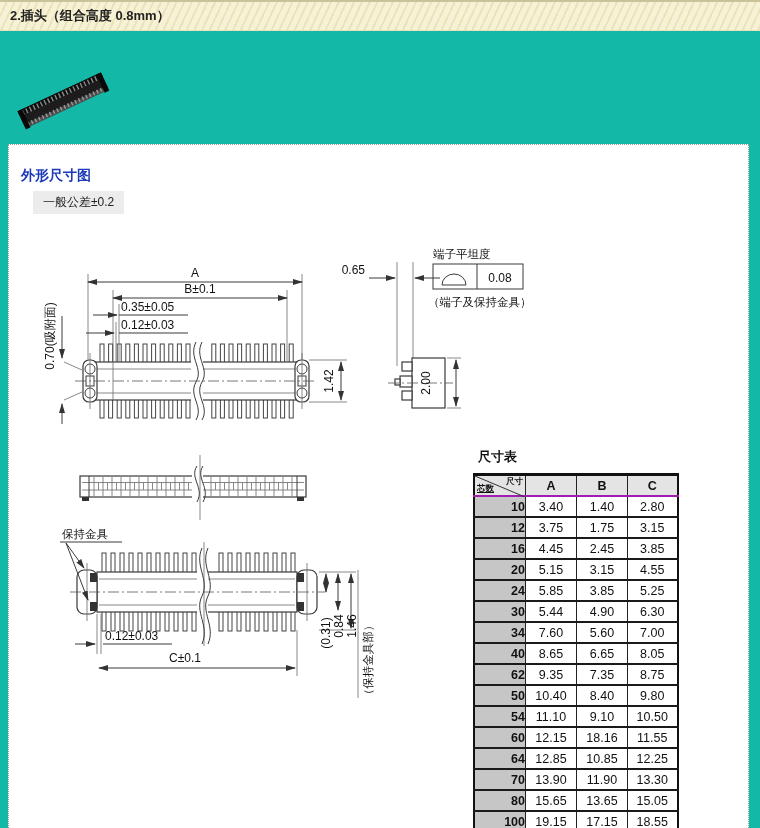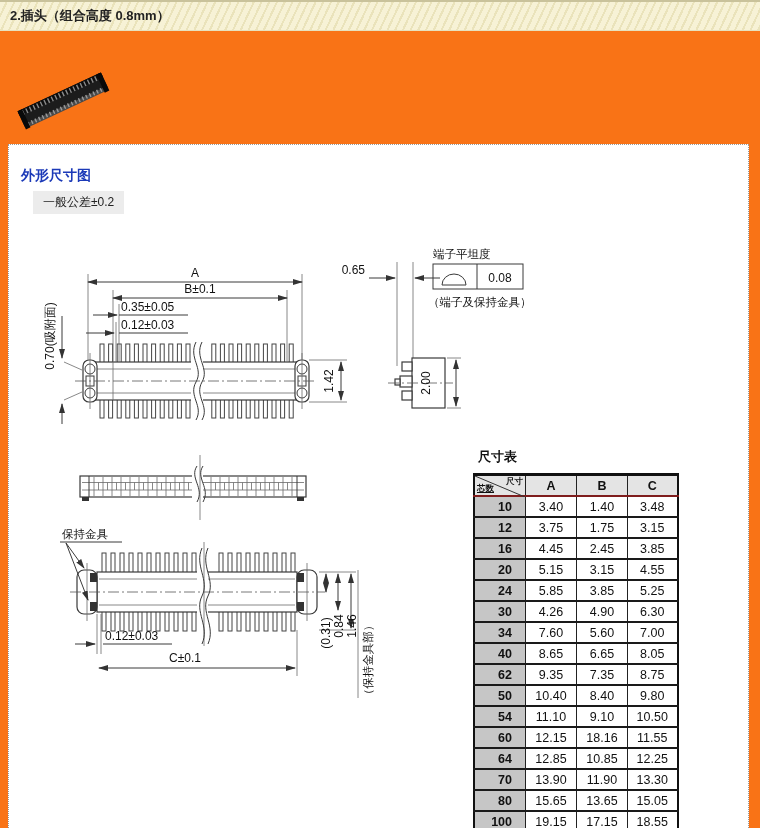--- a/index.html
+++ b/index.html
@@ -1,17 +1,17 @@
 <!DOCTYPE html>
 <html><head>
 <meta charset="utf-8">
 <style>
   html,body{margin:0;padding:0;}
   body{font-family:"Liberation Sans","DejaVu Sans",sans-serif;background:#fff;}
-  .page{position:relative;width:760px;height:828px;background:#f97316;overflow:hidden;}
+  .page{position:relative;width:760px;height:828px;background:#14b8a6;overflow:hidden;}
 
   
   .top-bar{position:absolute;left:0;top:0;width:760px;height:28px;
     background:repeating-linear-gradient(115deg,#f7f2d6 0px,#f7f2d6 5px,#eae3bb 5px,#eae3bb 7px);
     border-top:2px solid #c9c29b;box-shadow:0 1px 0 #e7e1bd;}
   .top-bar-title{font-size:13px;font-weight:bold;color:#222;line-height:27px;padding-left:10px;}
 
   
   .photo{position:absolute;left:8px;top:50px;width:110px;height:95px;}
 
@@ -32,23 +32,23 @@
   .cl{stroke:#555;stroke-width:0.8;fill:none;stroke-dasharray:11 3 2 3;}
   .body-shape{fill:#fff;stroke:#3a3a3a;stroke-width:1.2;}
   .wmask{fill:#fff;stroke:none;}
 
   
   .table-title{position:absolute;left:469px;top:303px;font-size:13px;font-weight:bold;color:#111;}
   .dim-table{position:absolute;left:464px;top:328px;border-collapse:collapse;
     border:2px solid #111;border-top:3px solid #111;border-bottom:3px solid #111;
     font-size:12.5px;color:#111;table-layout:fixed;}
   .dim-table th,.dim-table td{border:1px solid #222;border-top:2px solid #1a1a1a;padding:0;height:19px;}
-  .dim-table thead th{background:#e4e4e4;font-weight:bold;border-bottom:2px solid #7f1d1d;}
+  .dim-table thead th{background:#e4e4e4;font-weight:bold;border-bottom:2px solid #a21caf;}
   .dim-table td{background:#fff;text-align:center;}
-  .dim-table td.pins{background:#c6c6c6;text-align:right;padding-right:13px;font-weight:bold;}
+  .dim-table td.pins{background:#c6c6c6;text-align:right;font-weight:bold;}
   .col-pin{width:50px;}.col-a{width:51px;}.col-b{width:51px;}.col-c{width:50px;}
   .corner{position:relative;width:50px;height:21px;background:#e4e4e4;}
   .corner svg{position:absolute;left:0;top:0;}
   .c-tr{position:absolute;right:2px;top:0px;font-size:8.5px;font-weight:bold;}
   .c-bl{position:absolute;left:2px;bottom:0px;font-size:8.5px;font-weight:bold;text-decoration:underline;}
 </style>
 </head>
 <body>
 
 <div class="page">
@@ -426,21 +426,21 @@
           <th>A</th>
           <th>B</th>
           <th>C</th>
         </tr>
       </thead>
       <tbody>
           <tr>
             <td class="pins">10</td>
             <td class="">3.40</td>
             <td class="">1.40</td>
-            <td class="">3.48</td>
+            <td class="">2.80</td>
           </tr>
           <tr>
             <td class="pins">12</td>
             <td class="">3.75</td>
             <td class="">1.75</td>
             <td class="">3.15</td>
           </tr>
           <tr>
             <td class="pins">16</td>
             <td class="">4.45</td>
@@ -454,21 +454,21 @@
             <td class="">4.55</td>
           </tr>
           <tr>
             <td class="pins">24</td>
             <td class="">5.85</td>
             <td class="">3.85</td>
             <td class="">5.25</td>
           </tr>
           <tr>
             <td class="pins">30</td>
-            <td class="">4.26</td>
+            <td class="">5.44</td>
             <td class="">4.90</td>
             <td class="">6.30</td>
           </tr>
           <tr>
             <td class="pins">34</td>
             <td class="">7.60</td>
             <td class="">5.60</td>
             <td class="">7.00</td>
           </tr>
           <tr>

